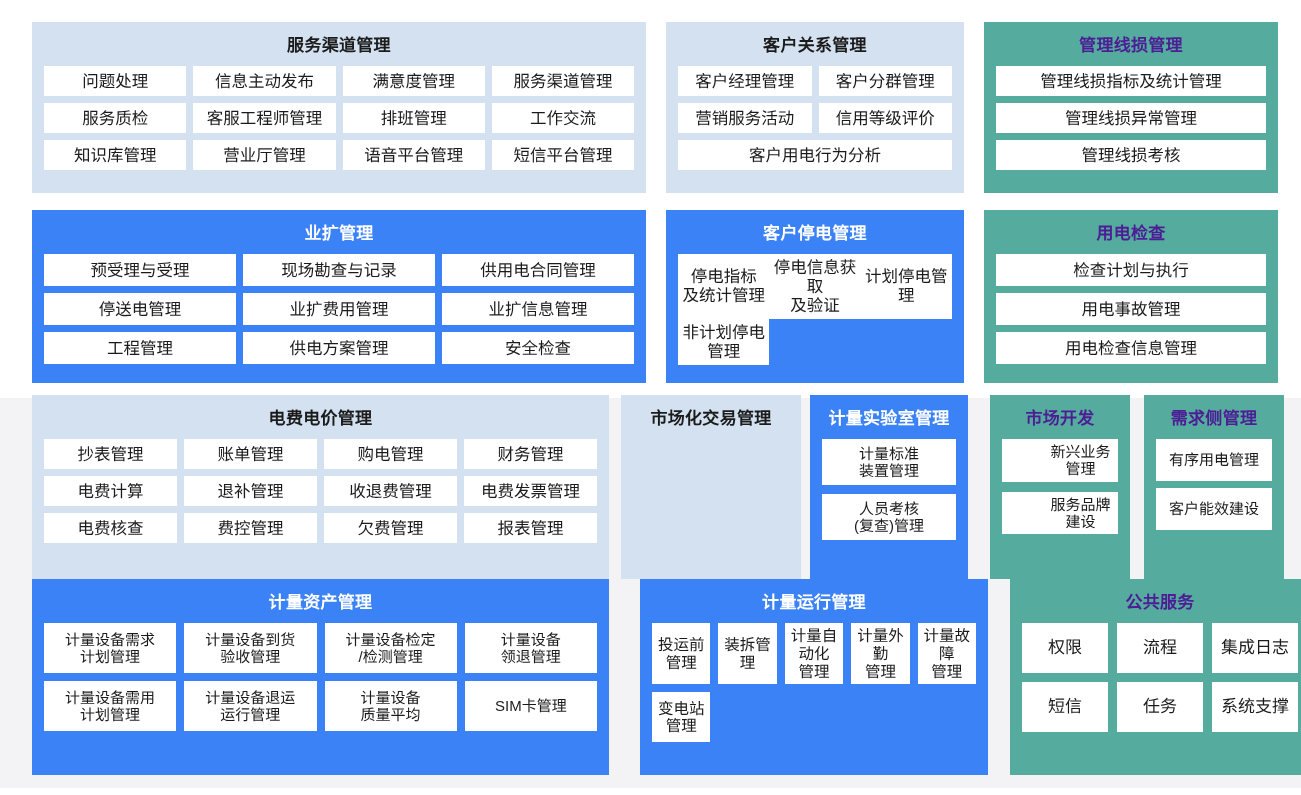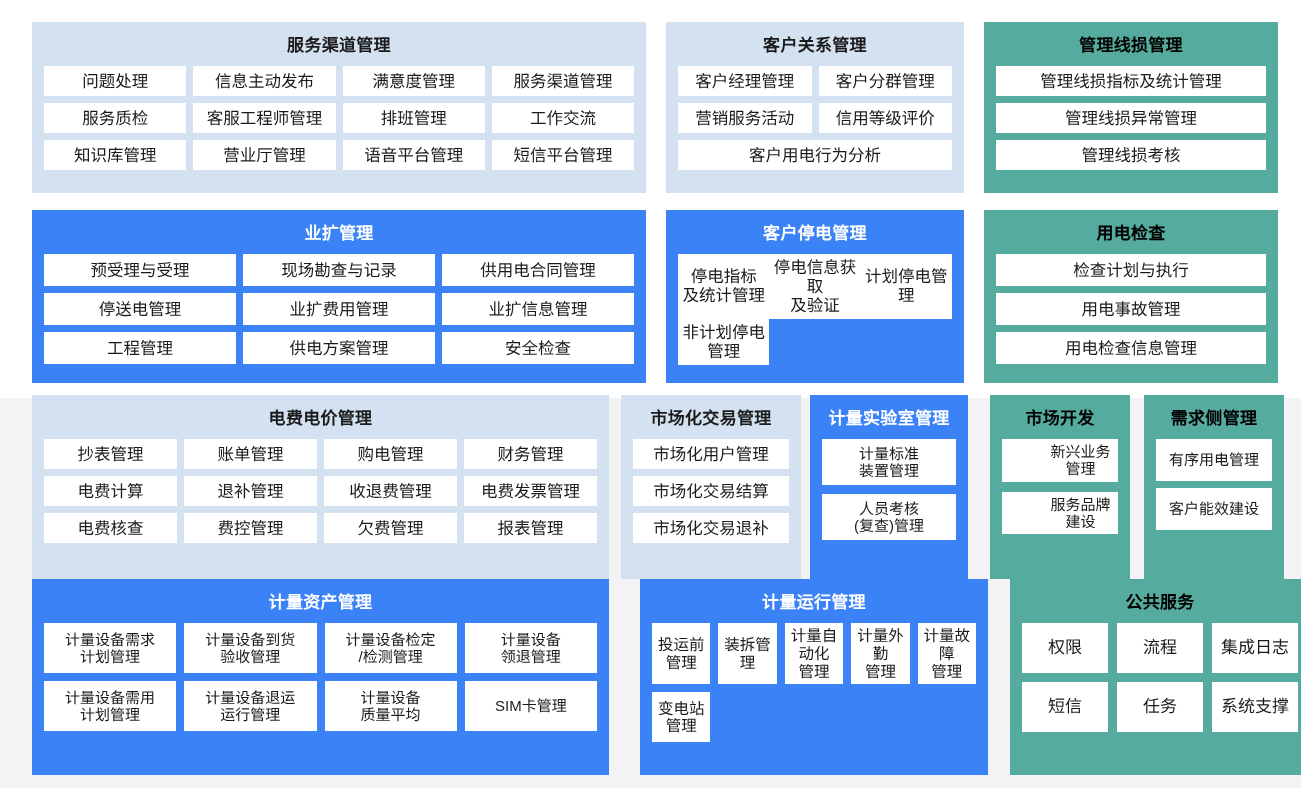--- a/index.html
+++ b/index.html
@@ -63,21 +63,21 @@
     text-align: center;
     font-weight: bold;
     font-size: 17px;
     line-height: 22px;
     padding: 4px 0 9px 0;
     letter-spacing: 0.3px;
     white-space: nowrap;
   }
   .panel.light > .panel-title { color: #1b1b1b; }
   .panel.blue  > .panel-title { color: #ffffff; }
-  .panel.green > .panel-title { color: #000000; }
+  .panel.green > .panel-title { color: #4c1d95; }
 
   .grid {
     display: grid;
     gap: 7px;
     flex: 1 1 auto;
     align-content: start;
   }
 
   .tile {
     background: #ffffff;
@@ -246,25 +246,20 @@
         <div class="tile">电费发票管理</div>
         <div class="tile">电费核查</div>
         <div class="tile">费控管理</div>
         <div class="tile">欠费管理</div>
         <div class="tile">报表管理</div>
       </div>
     </div>
 
     <div class="panel light p-market">
       <div class="panel-title">市场化交易管理</div>
-      <div class="grid">
-        <div class="tile">市场化用户管理</div>
-        <div class="tile">市场化交易结算</div>
-        <div class="tile">市场化交易退补</div>
-      </div>
     </div>
 
     <div class="panel blue p-lab">
       <div class="panel-title">计量实验室管理</div>
       <div class="grid">
         <div class="tile sm">计量标准
 装置管理</div>
         <div class="tile sm">人员考核
 (复查)管理</div>
       </div>

